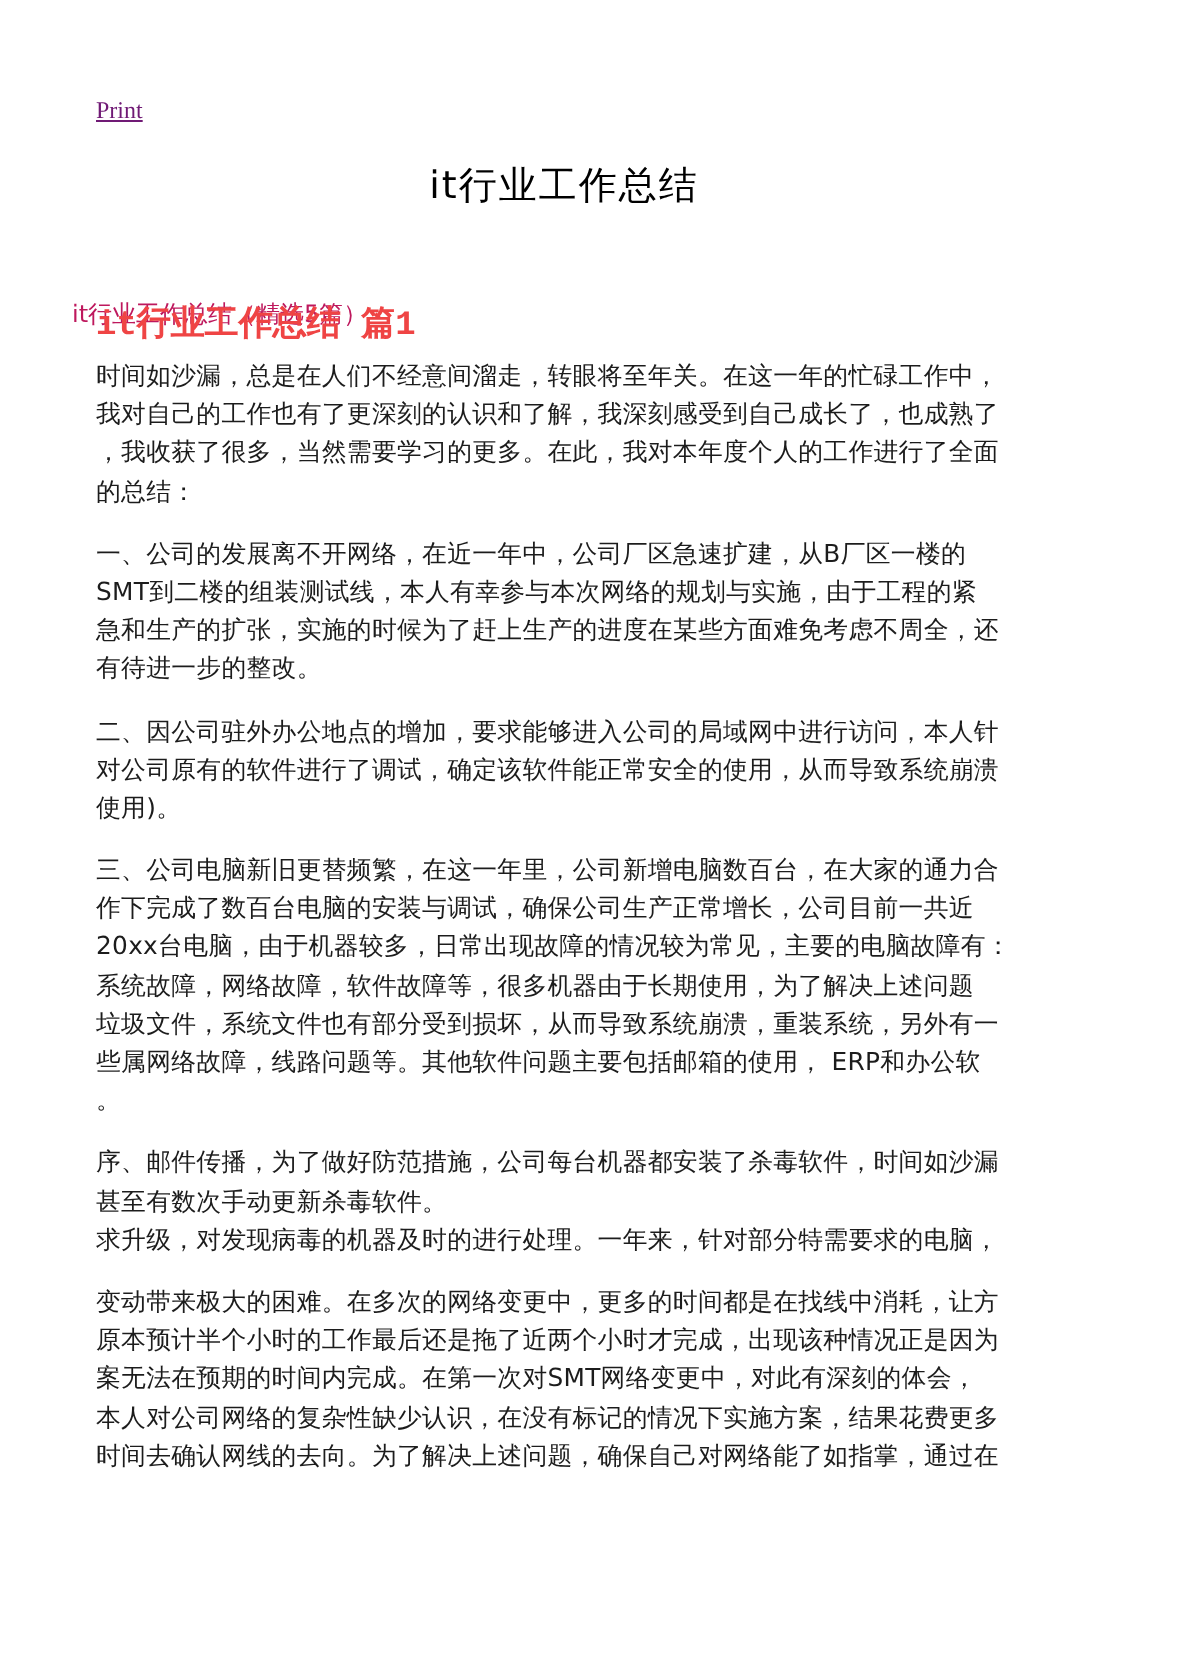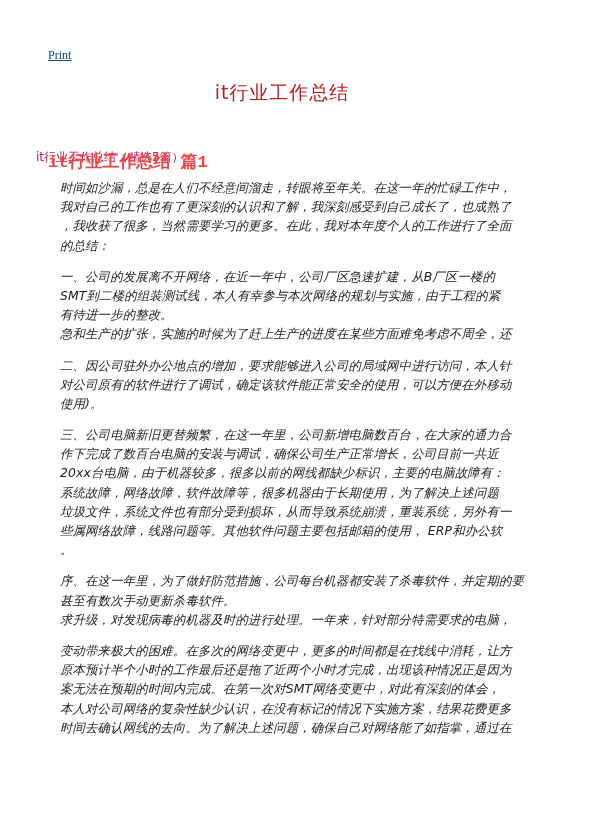--- a/index.html
+++ b/index.html
@@ -20,32 +20,32 @@
       left: 0; top: 0;
       width: 600px;
       height: 828px;
     }
     .print-label {
       position: absolute;
       left: 48px;
       top: 48px;
       font-family: "Liberation Serif", "DejaVu Serif", serif;
       font-size: 12px;
-      color: #0c4a6e;
+      color: #701a75;
       text-decoration: underline;
     }
     .doc-title {
       position: absolute;
       left: 0;
       width: 564px;
       top: 80px;
       text-align: center;
       font-size: 19px;
       letter-spacing: 1px;
-      color: #b91c1c;
+      color: #000000;
     }
     .subtitle {
       position: absolute;
       left: 36px;
       top: 121px;
       font-size: 12px;
       color: #be185d;
       margin-top: 28px;
     }
     .section-heading {
@@ -57,22 +57,21 @@
       font-size: 17px;
       color: #ef4444;
     }
     .body {
       position: absolute;
       left: 48px;
       top: 178px;
       width: 520px;
     }
     .para {
-      margin: 0 0 12px 12px;
-      font-style: italic;
+      margin: 0 0 12px 0;
     }
     .line {
       display: block;
       white-space: nowrap;
       font-size: 12.4px;
       line-height: 19.2px;
       height: 19.2px;
       color: #1c1c1c;
       letter-spacing: 0.15px;
     }
@@ -94,42 +93,42 @@
     <div class="para">
       <span class="line">时间如沙漏，总是在人们不经意间溜走，转眼将至年关。在这一年的忙碌工作中，</span>
       <span class="line">我对自己的工作也有了更深刻的认识和了解，我深刻感受到自己成长了，也成熟了</span>
       <span class="line">，我收获了很多，当然需要学习的更多。在此，我对本年度个人的工作进行了全面</span>
       <span class="line">的总结：</span>
     </div>
 
     <div class="para">
       <span class="line">一、公司的发展离不开网络，在近一年中，公司厂区急速扩建，从B厂区一楼的</span>
       <span class="line">SMT到二楼的组装测试线，本人有幸参与本次网络的规划与实施，由于工程的紧</span>
+      <span class="line">急和生产的扩张，实施的时候为了赶上生产的进度在某些方面难免考虑不周全，还</span>
       <span class="line">有待进一步的整改。</span>
-      <span class="line">急和生产的扩张，实施的时候为了赶上生产的进度在某些方面难免考虑不周全，还</span>
     </div>
 
     <div class="para">
       <span class="line">二、因公司驻外办公地点的增加，要求能够进入公司的局域网中进行访问，本人针</span>
-      <span class="line">对公司原有的软件进行了调试，确定该软件能正常安全的使用，可以方便在外移动</span>
+      <span class="line">对公司原有的软件进行了调试，确定该软件能正常安全的使用，从而导致系统崩溃</span>
       <span class="line">使用)。</span>
     </div>
 
     <div class="para">
       <span class="line">三、公司电脑新旧更替频繁，在这一年里，公司新增电脑数百台，在大家的通力合</span>
       <span class="line">作下完成了数百台电脑的安装与调试，确保公司生产正常增长，公司目前一共近</span>
-      <span class="line">20xx台电脑，由于机器较多，很多以前的网线都缺少标识，主要的电脑故障有：</span>
+      <span class="line">20xx台电脑，由于机器较多，日常出现故障的情况较为常见，主要的电脑故障有：</span>
       <span class="line">系统故障，网络故障，软件故障等，很多机器由于长期使用，为了解决上述问题</span>
       <span class="line">垃圾文件，系统文件也有部分受到损坏，从而导致系统崩溃，重装系统，另外有一</span>
       <span class="line">些属网络故障，线路问题等。其他软件问题主要包括邮箱的使用， ERP和办公软</span>
       <span class="line">。</span>
     </div>
 
     <div class="para">
-      <span class="line">序、在这一年里，为了做好防范措施，公司每台机器都安装了杀毒软件，并定期的要</span>
+      <span class="line">序、邮件传播，为了做好防范措施，公司每台机器都安装了杀毒软件，时间如沙漏</span>
       <span class="line">甚至有数次手动更新杀毒软件。</span>
       <span class="line">求升级，对发现病毒的机器及时的进行处理。一年来，针对部分特需要求的电脑，</span>
     </div>
 
     <div class="para">
       <span class="line">变动带来极大的困难。在多次的网络变更中，更多的时间都是在找线中消耗，让方</span>
       <span class="line">原本预计半个小时的工作最后还是拖了近两个小时才完成，出现该种情况正是因为</span>
       <span class="line">案无法在预期的时间内完成。在第一次对SMT网络变更中，对此有深刻的体会，</span>
       <span class="line">本人对公司网络的复杂性缺少认识，在没有标记的情况下实施方案，结果花费更多</span>
       <span class="line">时间去确认网线的去向。为了解决上述问题，确保自己对网络能了如指掌，通过在</span>

